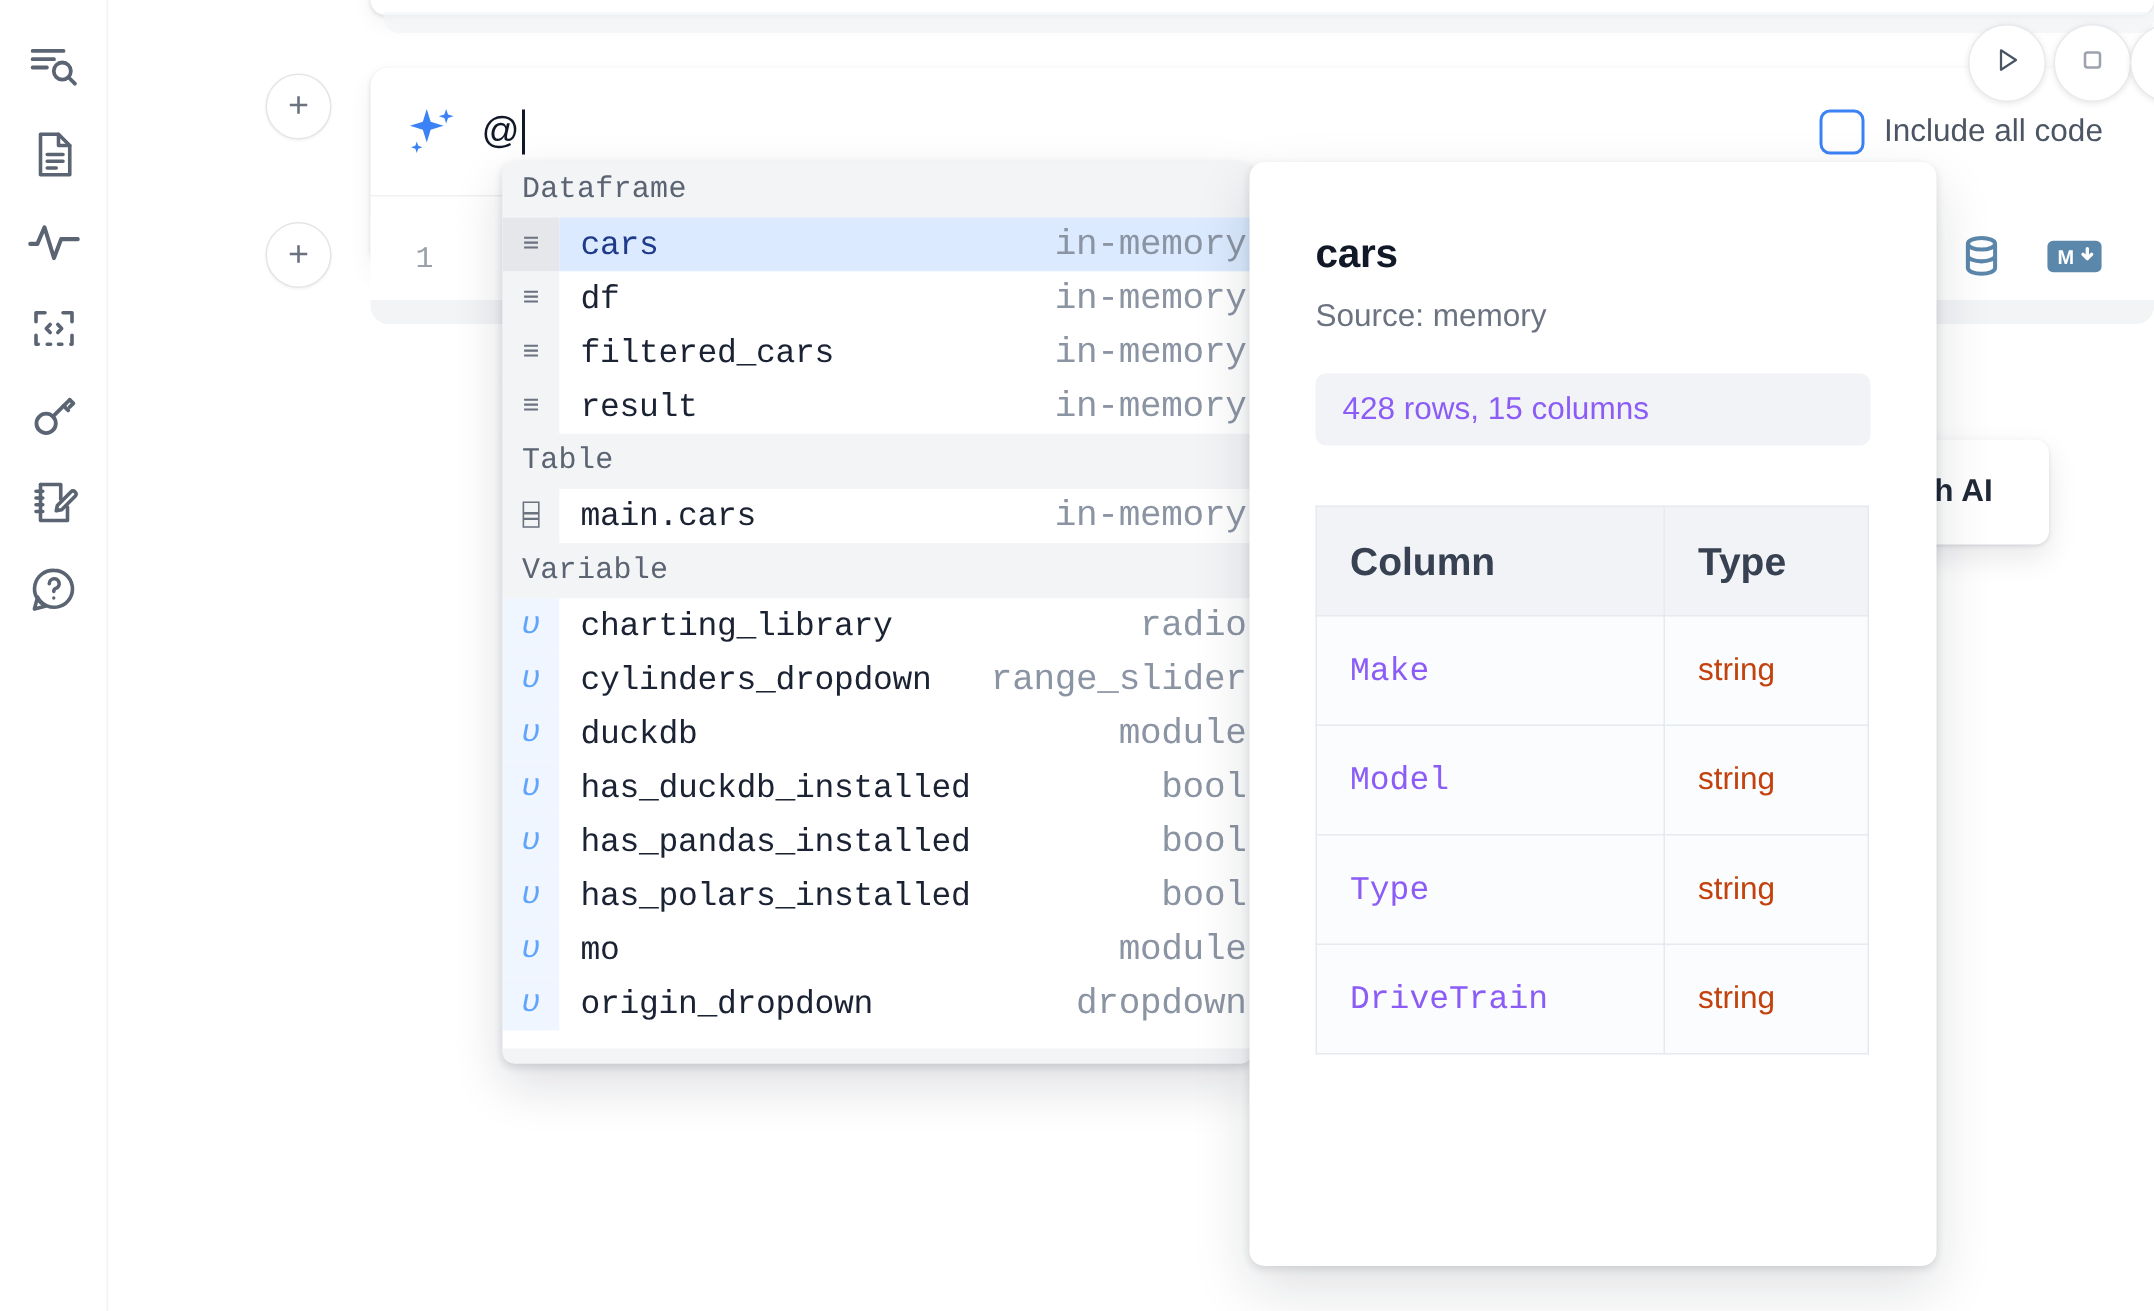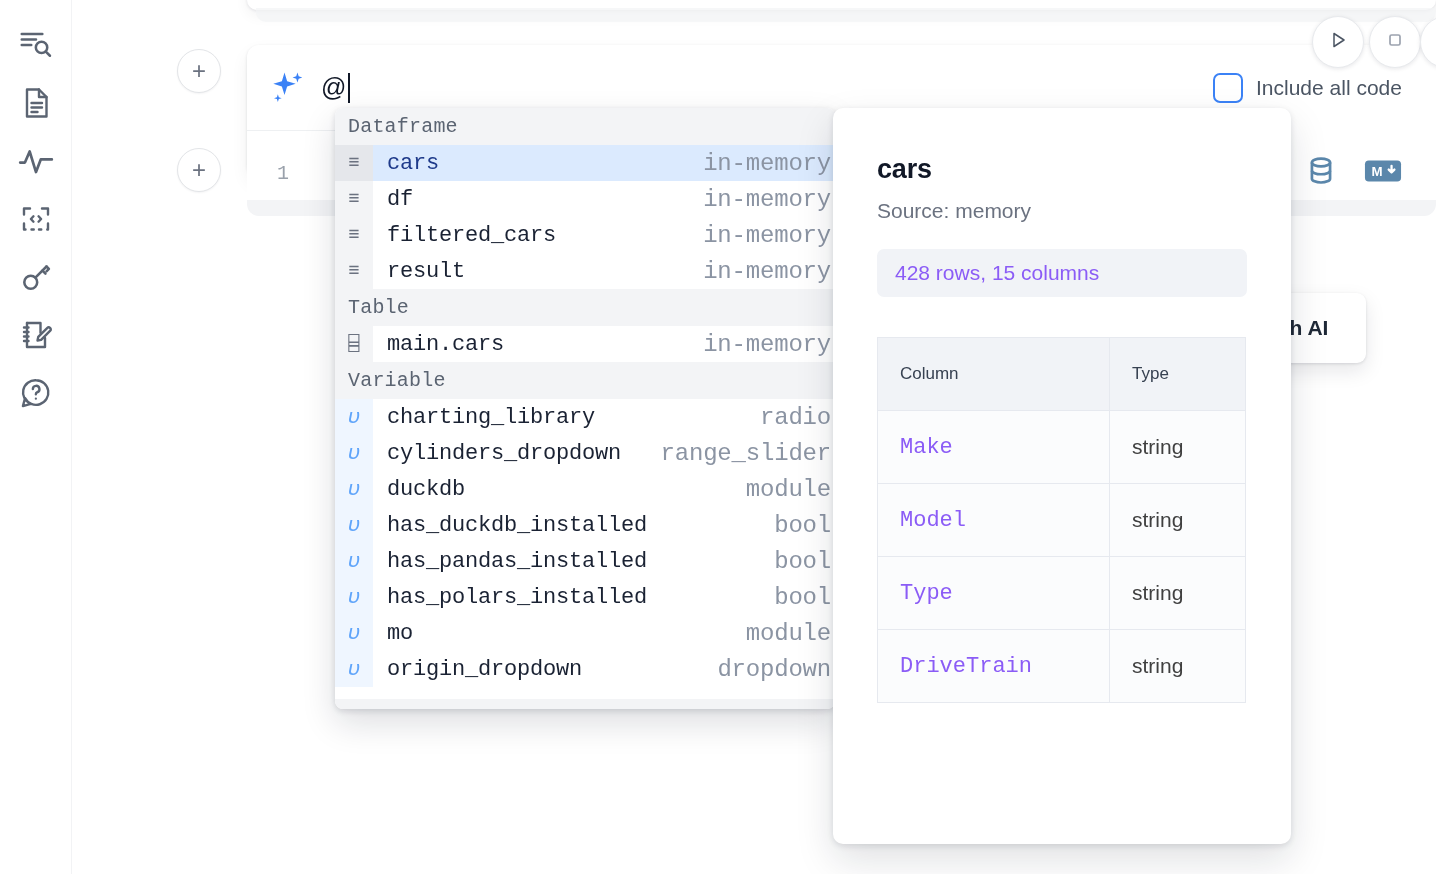--- a/index.html
+++ b/index.html
@@ -307,34 +307,34 @@
   }
   .doc-table th, .doc-table td {
     border: 1px solid #e6e9ef;
     height: 73px;
     padding: 0 22px;
     text-align: left;
     vertical-align: middle;
   }
   .doc-table th {
     background: #f1f3f7;
-    font-size: 17px;
-    font-weight: normal;
+    font-size: 26px;
+    font-weight: bold;
     color: #374151;
   }
   .doc-table td.col-name {
     background: #fbfcfd;
     font-family: "Liberation Mono", monospace;
     font-size: 22px;
     color: #8b5cf6;
   }
   .doc-table td.col-type {
     background: #fbfcfd;
     font-size: 21px;
-    color: #404040;
+    color: #c2410c;
   }
   .doc-table th:first-child { width: 232px; }
   .doc-table th:last-child  { width: 136px; }
 
   
   .tip {
     position: absolute;
     left: 1264px; top: 293px;
     width: 102px; height: 70px;
     background: #ffffff;

